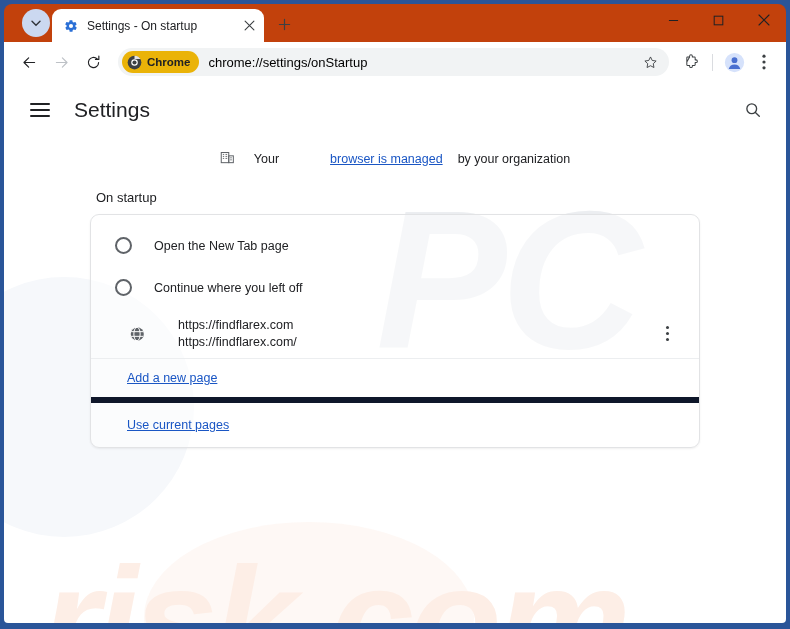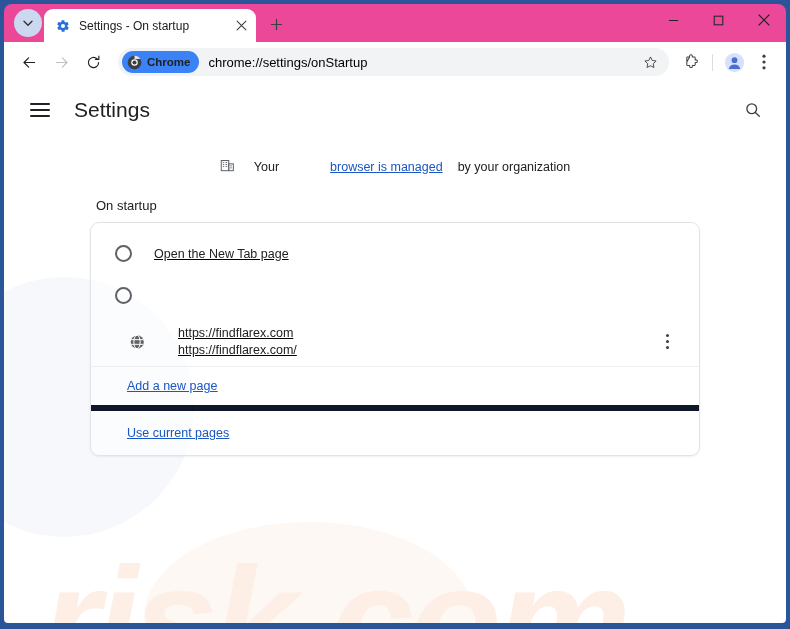--- a/index.html
+++ b/index.html
@@ -13,25 +13,25 @@
     position: absolute;
     left: 0; top: 0;
     width: 790px; height: 629px;
     background: #2a5599;
     padding: 4px 4px 6px 4px;
   }
   
   .tabstrip {
     position: relative;
     height: 38px;
-    background: #ec4899;
+    background: #c2410c;
     border-radius: 8px 8px 0 0;
     display: flex;
     align-items: flex-end;
-    padding-left: 8px;
+    padding-left: 16px;
   }
   .tab-list-btn {
     width: 28px; height: 28px;
     margin: 0 2px 5px 2px;
     border-radius: 14px;
     background: #cbd8f0;
     display: flex; align-items: center; justify-content: center;
     color: #30343a;
     font-size: 11px;
     flex: none;
@@ -108,21 +108,21 @@
     background: #f1f3f4;
     border-radius: 14px;
     display: flex;
     align-items: center;
     padding-left: 4px;
     padding-right: 6px;
     position: relative;
   }
   .chrome-chip {
     height: 22px;
-    background: #3b82f6;
+    background: #eab308;
     border-radius: 11px;
     display: flex;
     align-items: center;
     gap: 5px;
     padding: 0 9px 0 5px;
     flex: none;
   }
   .chrome-chip-label {
     font-size: 11.5px;
     font-weight: bold;
@@ -235,21 +235,21 @@
     color: #3c4043;
     flex: none;
   }
   .managed-row {
     position: relative;
     z-index: 4;
     display: flex;
     align-items: center;
     justify-content: center;
     gap: 19px;
-    margin-top: 20px;
+    margin-top: 12px;
     font-size: 12.5px;
     color: #202124;
   }
   .managed-row a {
     color: #1a56c4;
     text-decoration: underline;
     padding-left: 36px;
   }
   .section-label {
     position: relative;
@@ -261,21 +261,20 @@
   .card {
     position: relative;
     z-index: 4;
     margin: 0 auto;
     width: 610px;
     background: rgba(255,255,255,0.55);
     border: 1px solid #e2e3e5;
     border-radius: 9px;
     box-shadow: 0 1px 2px rgba(60,64,67,.08);
     overflow: hidden;
-    text-decoration: underline;
   }
   .radio-row {
     display: flex;
     align-items: center;
     height: 43px;
     padding: 0 24px;
     gap: 22px;
   }
   .radio {
     width: 17px; height: 17px;
@@ -446,20 +445,21 @@
         <circle cx="2" cy="8" r="1.6" fill="#3c4043"></circle>
         <circle cx="2" cy="13.8" r="1.6" fill="#3c4043"></circle>
       </svg>
     </div>
   </div>
 
   <div class="page">
 
     <div class="wm-blob"></div>
     <div class="wm-blob2"></div>
+    <div class="watermark wm-pc">PC</div>
     <div class="watermark wm-risk">risk.com</div>
 
     <div class="settings-header">
       <span class="hamburger">
         <i></i>
           <i></i>
           <i></i>
       </span>
       <span class="settings-title">Settings</span>
       <span class="settings-search">
@@ -487,20 +487,21 @@
 
     <div class="card">
 
       <div class="radio-row" style="padding-top:10px;height:51px;">
         <span class="radio"></span>
         <span class="radio-label">Open the New Tab page</span>
       </div>
 
       <div class="radio-row">
         <span class="radio"></span>
+        <span class="radio-label">Continue where you left off</span>
       </div>
 
 
       <div class="url-row">
         <span class="url-globe">
           <svg width="18" height="18" viewBox="0 0 20 20">
             <circle cx="10" cy="10" r="7.6" fill="#5f6368"></circle>
             <path d="M10 2.4a7.6 7.6 0 000 15.2M3.2 7.4h13.6M3.2 12.6h13.6" stroke="#ffffff" stroke-width="1.1" fill="none"></path>
             <ellipse cx="10" cy="10" rx="3.5" ry="7.6" stroke="#ffffff" stroke-width="1.1" fill="none"></ellipse>
           </svg>

